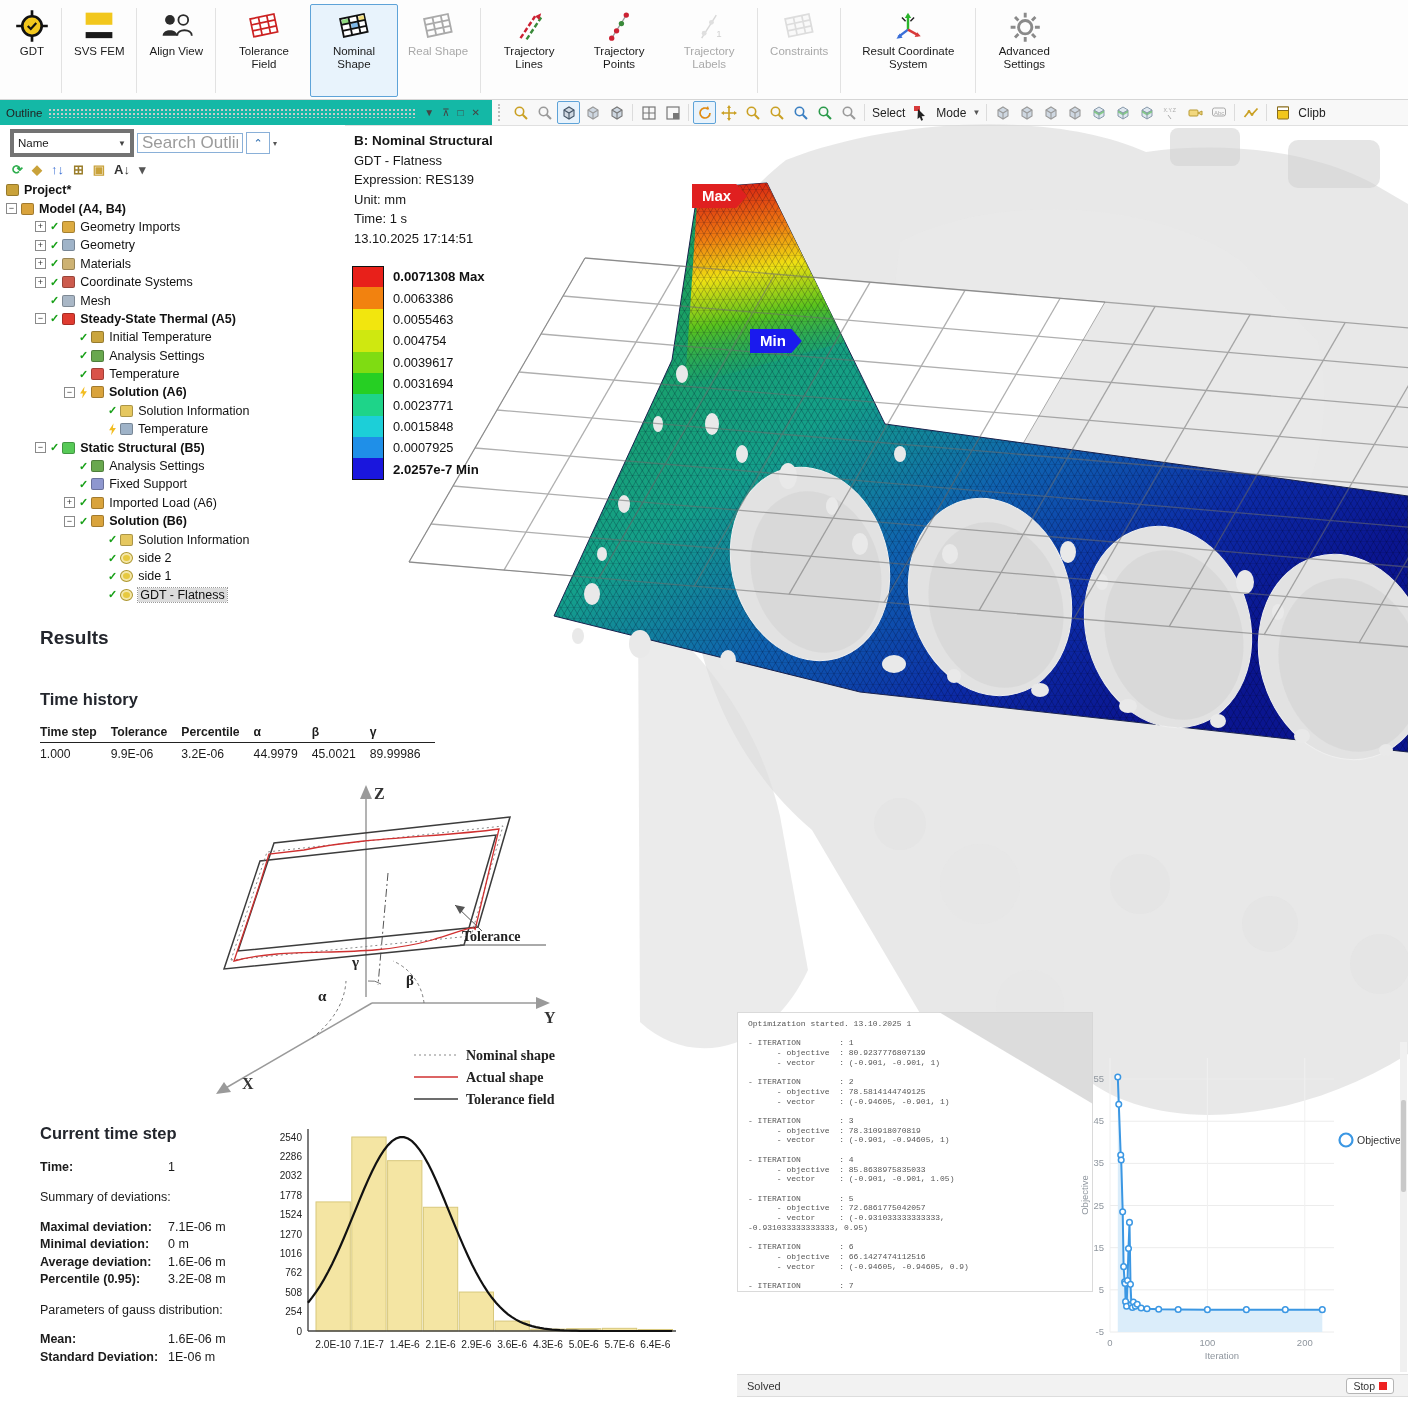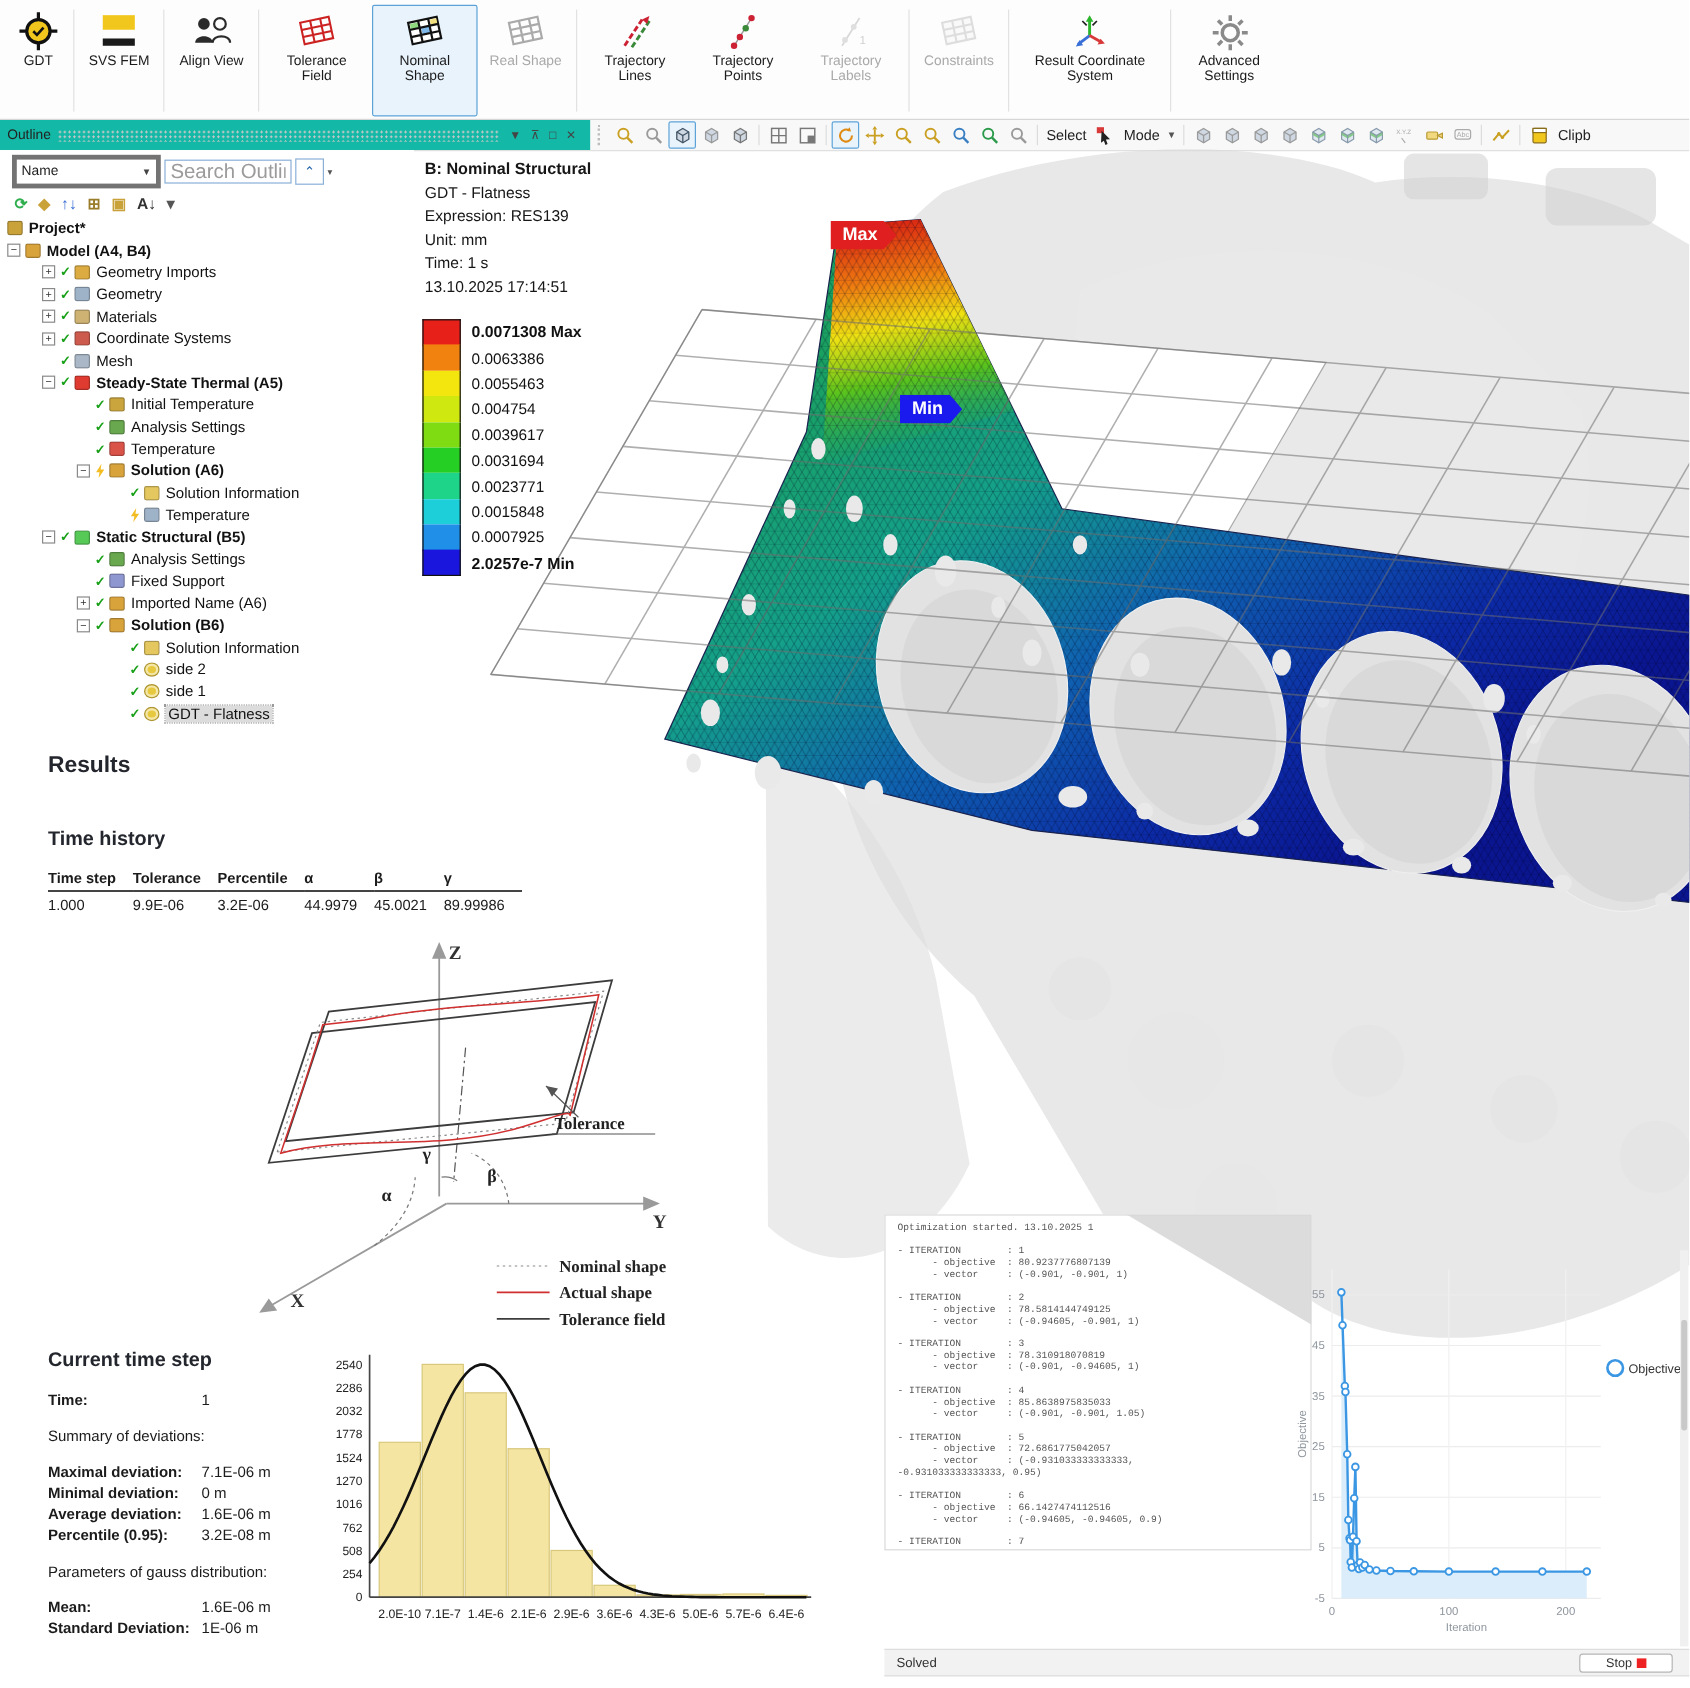--- a/index.html
+++ b/index.html
@@ -91,21 +91,21 @@
   #logpanel{position:absolute;left:737px;top:1012px;width:356px;height:280px;background:#fff;
             border:1px solid #dadada;box-sizing:border-box;z-index:4;overflow:hidden;}
   #logpre{margin:6px 0 0 10px;font-family:"Liberation Mono",monospace;font-size:8px;line-height:9.7px;color:#565656;white-space:pre;}
   #grayover{position:absolute;left:905px;top:1012px;width:188px;height:92px;z-index:6;
             background:rgba(214,214,214,.85);clip-path:polygon(18% 0,100% 0,100% 100%);}
   #objwrap{position:absolute;left:1078px;top:1042px;z-index:4;}
   #statusbar{position:absolute;left:737px;top:1374px;width:671px;height:23px;background:#f2f2f2;
              border-top:1px solid #ddd;border-bottom:1px solid #ddd;display:flex;align-items:center;z-index:7;box-sizing:border-box;}
   #statusbar .st{font-size:11px;color:#333;margin-left:10px;flex:1;}
   #stopbtn{display:flex;align-items:center;gap:4px;border:1px solid #b5b5b5;border-radius:3px;background:#fff;
-           font-size:10.5px;color:#333;padding:1px 21px;margin-right:14px;cursor:default;}
+           font-size:10.5px;color:#333;padding:1px 6px;margin-right:14px;cursor:default;}
   #stopbtn .rsq{width:8px;height:8px;background:#e22;}
   #vscroll{position:absolute;left:1400px;top:1042px;width:7px;height:330px;background:#f0f0f0;z-index:7;}
   #vscroll .thumb{position:absolute;left:1px;top:58px;width:5px;height:92px;background:#c9c9c9;border-radius:2px;}
 </style>
 </head>
 <body>
 
 <div id="app">
 
   <div class="ribbon" id="ribbon">
@@ -634,21 +634,21 @@
         <div class="trow" style="padding-left: 64px;">
           <span class="spc"></span>
           <span class="chk">✓</span>
           <span class="tic" style="background: rgb(142, 151, 207);"></span>
           <span class="lbl">Fixed Support</span>
         </div>
         <div class="trow" style="padding-left: 64px;">
           <span class="exp">+</span>
           <span class="chk">✓</span>
           <span class="tic" style="background: rgb(217, 163, 60);"></span>
-          <span class="lbl">Imported Name (A6)</span>
+          <span class="lbl">Imported Load (A6)</span>
         </div>
         <div class="trow" style="padding-left: 64px;">
           <span class="exp">−</span>
           <span class="chk">✓</span>
           <span class="tic" style="background: rgb(217, 163, 60);"></span>
           <span class="lbl b">Solution (B6)</span>
         </div>
         <div class="trow" style="padding-left: 93px;">
           <span class="spc"></span>
           <span class="chk">✓</span>

